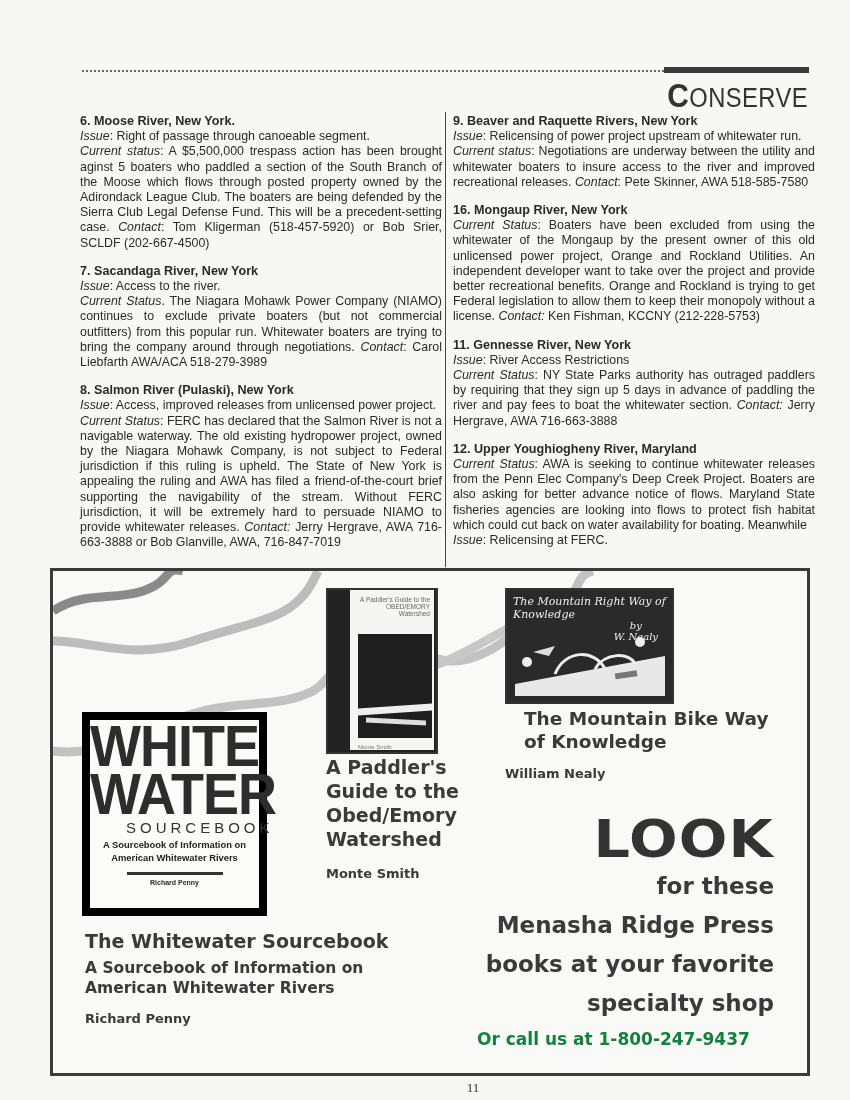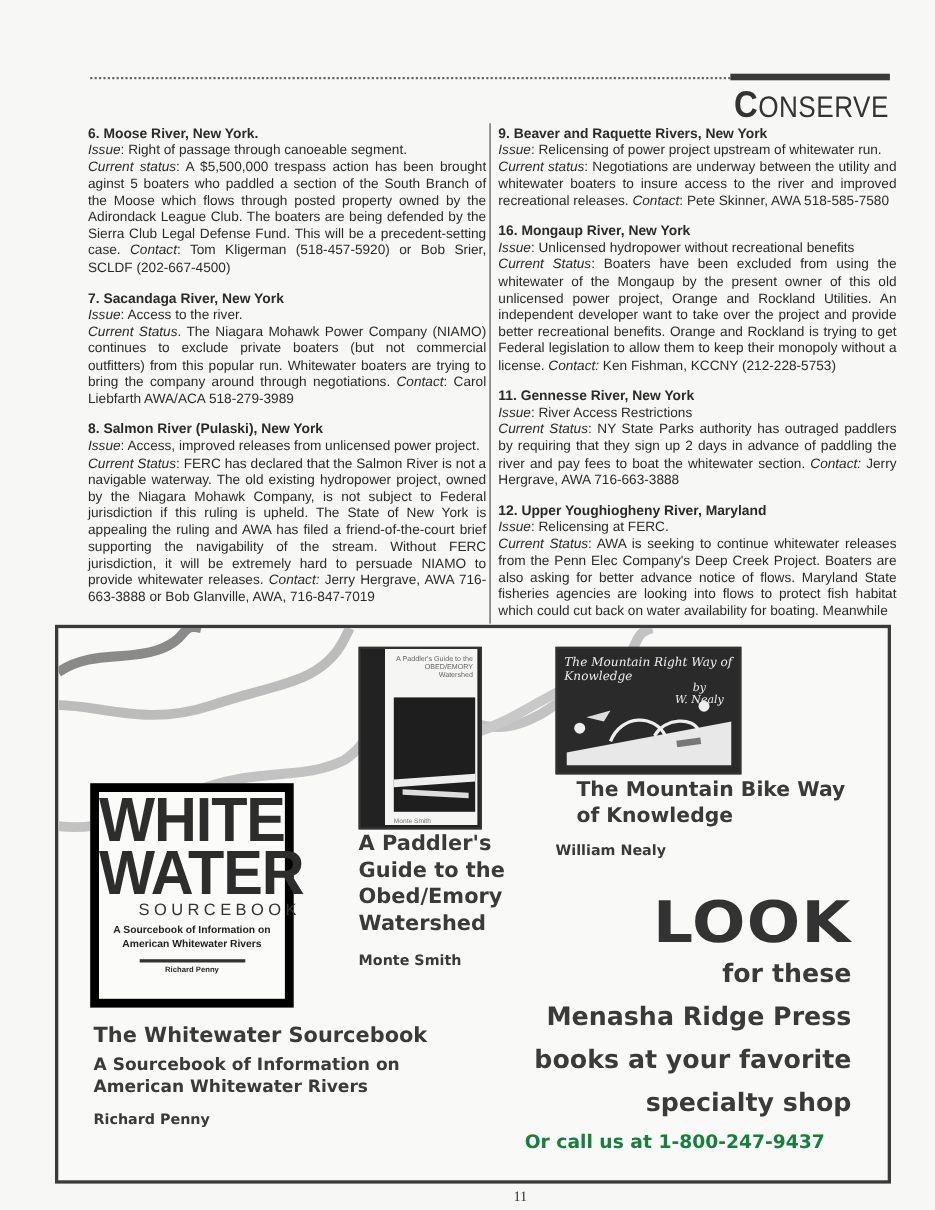--- a/index.html
+++ b/index.html
@@ -78,32 +78,31 @@
 <div class="col-divider"></div>
 
 <div class="col right">
   <div class="item">
     <h3>9. Beaver and Raquette Rivers, New York</h3>
     <p><em>Issue</em><span>: Relicensing of power project upstream of whitewater run.</span></p>
     <p><em>Current status</em><span>: Negotiations are underway between the utility and whitewater boaters to insure access to the river and improved recreational releases. </span><em>Contact</em><span>: Pete Skinner, AWA 518-585-7580</span></p>
   </div>
   <div class="item">
     <h3>16. Mongaup River, New York</h3>
-    <p><em>Issue</em><span>: Unlicensed hydropower without recreational benefits</span></p>
     <p><em>Current Status</em><span>: Boaters have been excluded from using the whitewater of the Mongaup by the present owner of this old unlicensed power project, Orange and Rockland Utilities. An independent developer want to take over the project and provide better recreational benefits. Orange and Rockland is trying to get Federal legislation to allow them to keep their monopoly without a license. </span><em>Contact:</em><span> Ken Fishman, KCCNY (212-228-5753)</span></p>
   </div>
   <div class="item">
     <h3>11. Gennesse River, New York</h3>
     <p><em>Issue</em><span>: River Access Restrictions</span></p>
-    <p><em>Current Status</em><span>: NY State Parks authority has outraged paddlers by requiring that they sign up 2 days in advance of paddling the river and pay fees to boat the whitewater section. </span><em>Contact:</em><span> Jerry Hergrave, AWA 716-663-3888</span></p>
+    <p><em>Current Status</em><span>: NY State Parks authority has outraged paddlers by requiring that they sign up 5 days in advance of paddling the river and pay fees to boat the whitewater section. </span><em>Contact:</em><span> Jerry Hergrave, AWA 716-663-3888</span></p>
   </div>
   <div class="item">
     <h3>12. Upper Youghiogheny River, Maryland</h3>
+    <p><em>Current Status</em><span>: AWA is seeking to continue whitewater releases from the Penn Elec Company's Deep Creek Project. Boaters are also asking for better advance notice of flows. Maryland State fisheries agencies are looking into flows to protect fish habitat which could cut back on water availability for boating.  Meanwhile</span></p>
     <p><em>Issue</em><span>: Relicensing at FERC.</span></p>
-    <p><em>Current Status</em><span>: AWA is seeking to continue whitewater releases from the Penn Elec Company's Deep Creek Project. Boaters are also asking for better advance notice of flows. Maryland State fisheries agencies are looking into flows to protect fish habitat which could cut back on water availability for boating.  Meanwhile</span></p>
   </div>
 </div>
 
 <div class="ad">
   <svg class="waves" width="754" height="502">
     <path d="M0,40 C30,20 60,30 90,20 C120,10 110,-5 130,0" stroke="#8a8a8a" stroke-width="9" fill="none"></path>
     <path d="M0,70 C40,70 80,90 140,70 C200,50 240,50 260,10 L265,0" stroke="#bcbcbc" stroke-width="9" fill="none"></path>
     <path d="M0,180 C40,185 70,170 120,150 C180,125 220,140 260,120 C290,100 280,80 300,65 C330,50 360,90 400,90 C440,90 470,50 510,30 C530,20 520,5 540,0" stroke="#c2c2c2" stroke-width="9" fill="none"></path>
     <path d="M460,55 C430,70 410,85 380,95" stroke="#c8c8c8" stroke-width="9" fill="none"></path>
   </svg>

